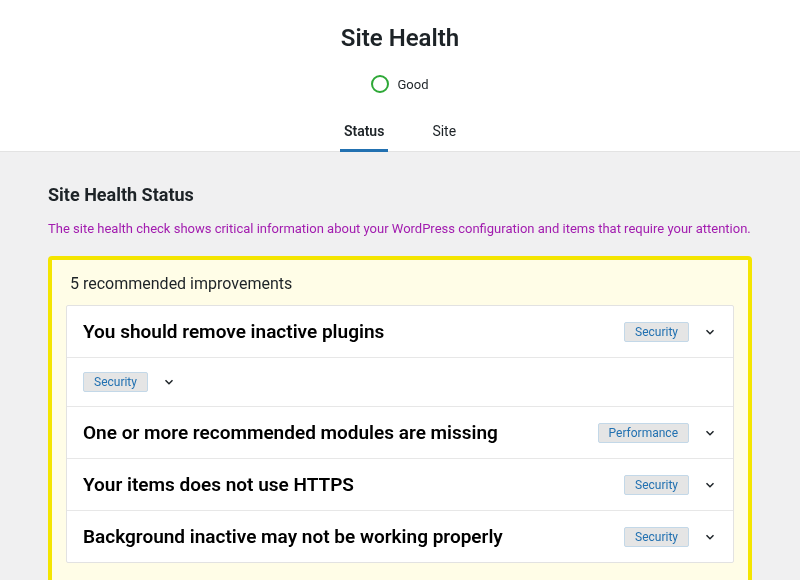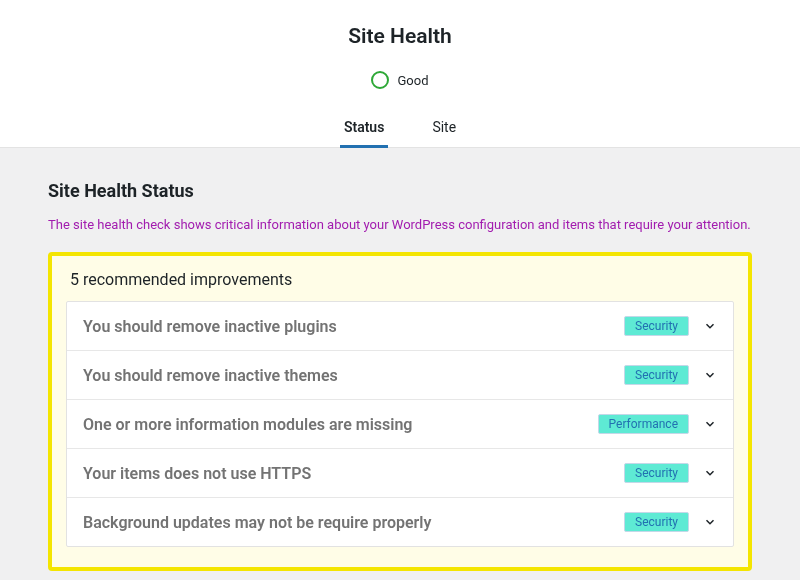--- a/index.html
+++ b/index.html
@@ -9,21 +9,21 @@
       background: #fff;
       color: #1d2327;
       font-size: 13px;
     }
     .header {
       background: #fff;
       padding: 24px 0 0 0;
       text-align: center;
     }
     .page-title {
-      font-size: 21px;
+      font-size: 24px;
       font-weight: 600;
       color: #1d2327;
       margin-bottom: 12px;
     }
     .status-indicator {
       display: flex;
       align-items: center;
       justify-content: center;
       gap: 8px;
       margin-bottom: 20px;
@@ -92,32 +92,32 @@
     .improvement-item {
       display: flex;
       align-items: center;
       padding: 14px 16px;
       border-bottom: 1px solid #e7e7e7;
       cursor: pointer;
     }
     .improvement-item:last-child { border-bottom: none; }
     .improvement-title {
       flex: 1;
-      font-size: 16px;
+      font-size: 19px;
       font-weight: 600;
-      color: #737373;
+      color: #000000;
     }
     .badge {
       font-size: 12px;
       color: #2271b1;
       border: 1px solid #c3d8e8;
       padding: 2px 10px;
       border-radius: 2px;
       margin-right: 14px;
-      background: #5eead4;
+      background: #e5e5e5;
     }
     .chevron {
       width: 14px;
       height: 14px;
       display: inline-flex;
       align-items: center;
       justify-content: center;
     }
     .chevron svg { width: 14px; height: 14px; stroke: #1d2327; }
   </style>
@@ -151,51 +151,50 @@
         <div class="improvement-title">You should remove inactive plugins</div>
         <span class="badge">Security</span>
         <span class="chevron">
           <svg viewBox="0 0 24 24" fill="none" stroke-width="2.5">
               <polyline points="6 9 12 15 18 9"></polyline>
             </svg>
         </span>
       </div>
 
       <div class="improvement-item">
-        <div class="improvement-title">You should remove inactive themes</div>
-        <span class="badge">Security</span>
-        <span class="chevron">
-          <svg viewBox="0 0 24 24" fill="none" stroke-width="2.5">
-              <polyline points="6 9 12 15 18 9"></polyline>
-            </svg>
-        </span>
-      </div>
-
-      <div class="improvement-item">
-        <div class="improvement-title">One or more information modules are missing</div>
+        <span class="badge">Security</span>
+        <span class="chevron">
+          <svg viewBox="0 0 24 24" fill="none" stroke-width="2.5">
+              <polyline points="6 9 12 15 18 9"></polyline>
+            </svg>
+        </span>
+      </div>
+
+      <div class="improvement-item">
+        <div class="improvement-title">One or more recommended modules are missing</div>
         <span class="badge">Performance</span>
         <span class="chevron">
           <svg viewBox="0 0 24 24" fill="none" stroke-width="2.5">
               <polyline points="6 9 12 15 18 9"></polyline>
             </svg>
         </span>
       </div>
 
       <div class="improvement-item">
         <div class="improvement-title">Your items does not use HTTPS</div>
         <span class="badge">Security</span>
         <span class="chevron">
           <svg viewBox="0 0 24 24" fill="none" stroke-width="2.5">
               <polyline points="6 9 12 15 18 9"></polyline>
             </svg>
         </span>
       </div>
 
       <div class="improvement-item">
-        <div class="improvement-title">Background updates may not be require properly</div>
+        <div class="improvement-title">Background inactive may not be working properly</div>
         <span class="badge">Security</span>
         <span class="chevron">
           <svg viewBox="0 0 24 24" fill="none" stroke-width="2.5">
               <polyline points="6 9 12 15 18 9"></polyline>
             </svg>
         </span>
       </div>
 
     </div>
   </div>

